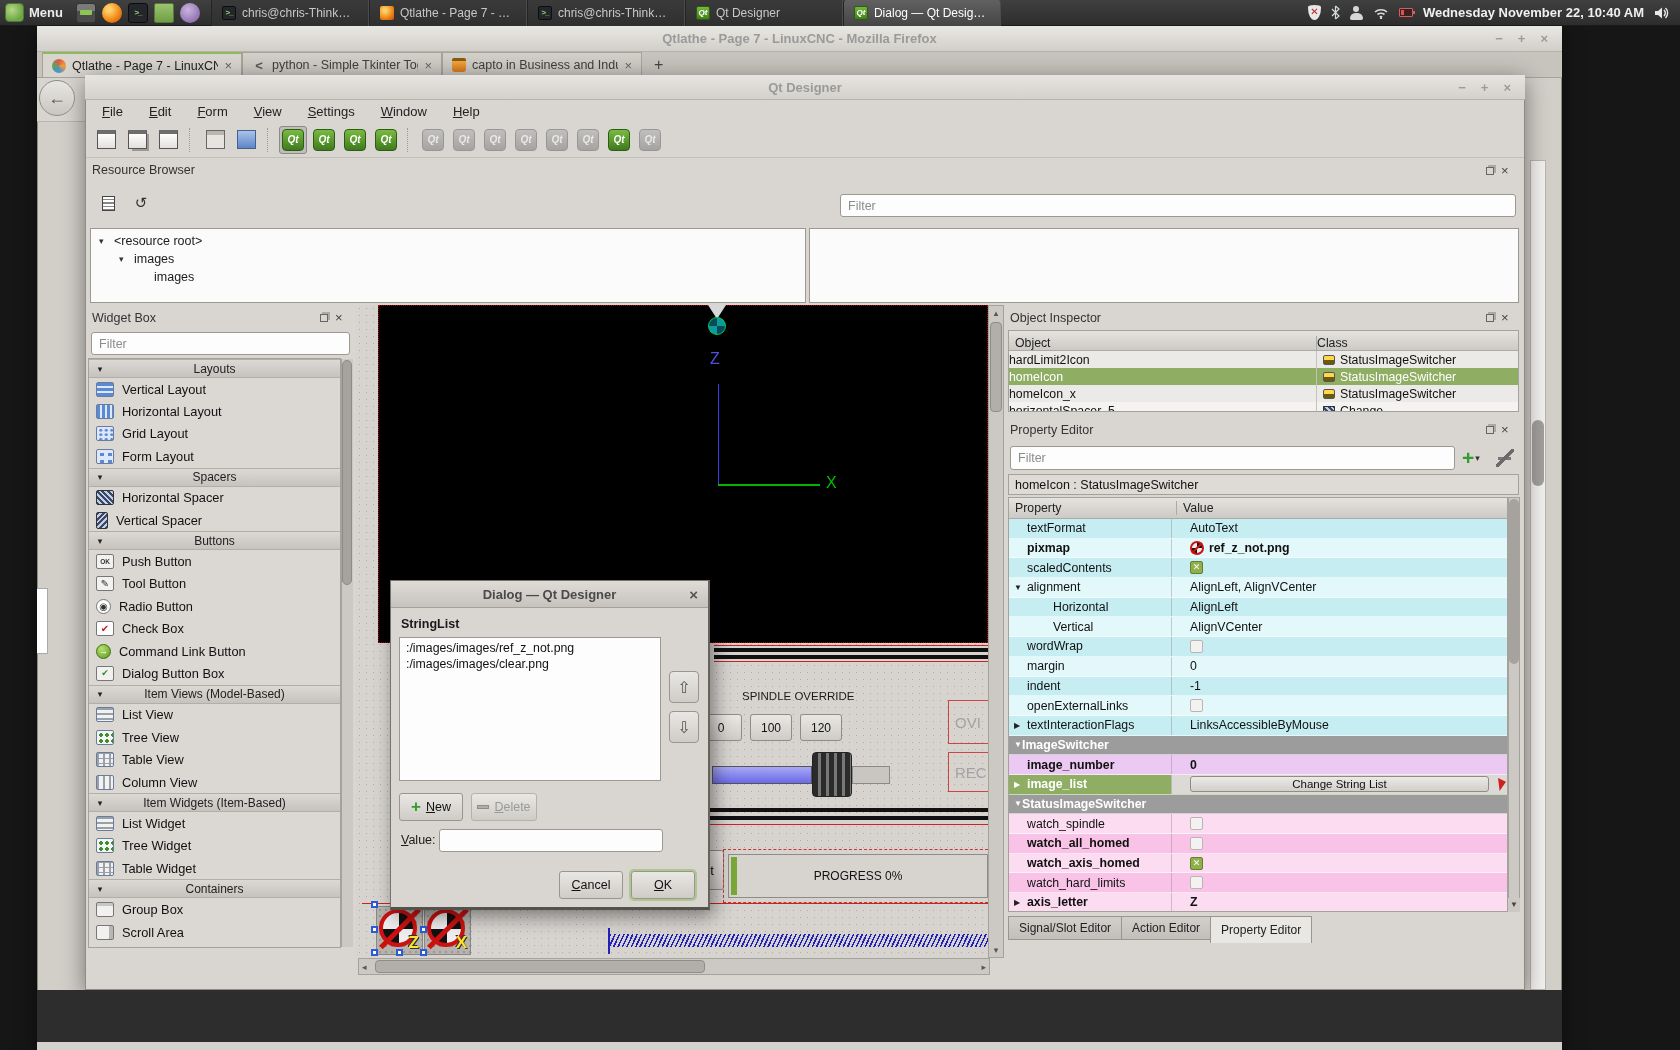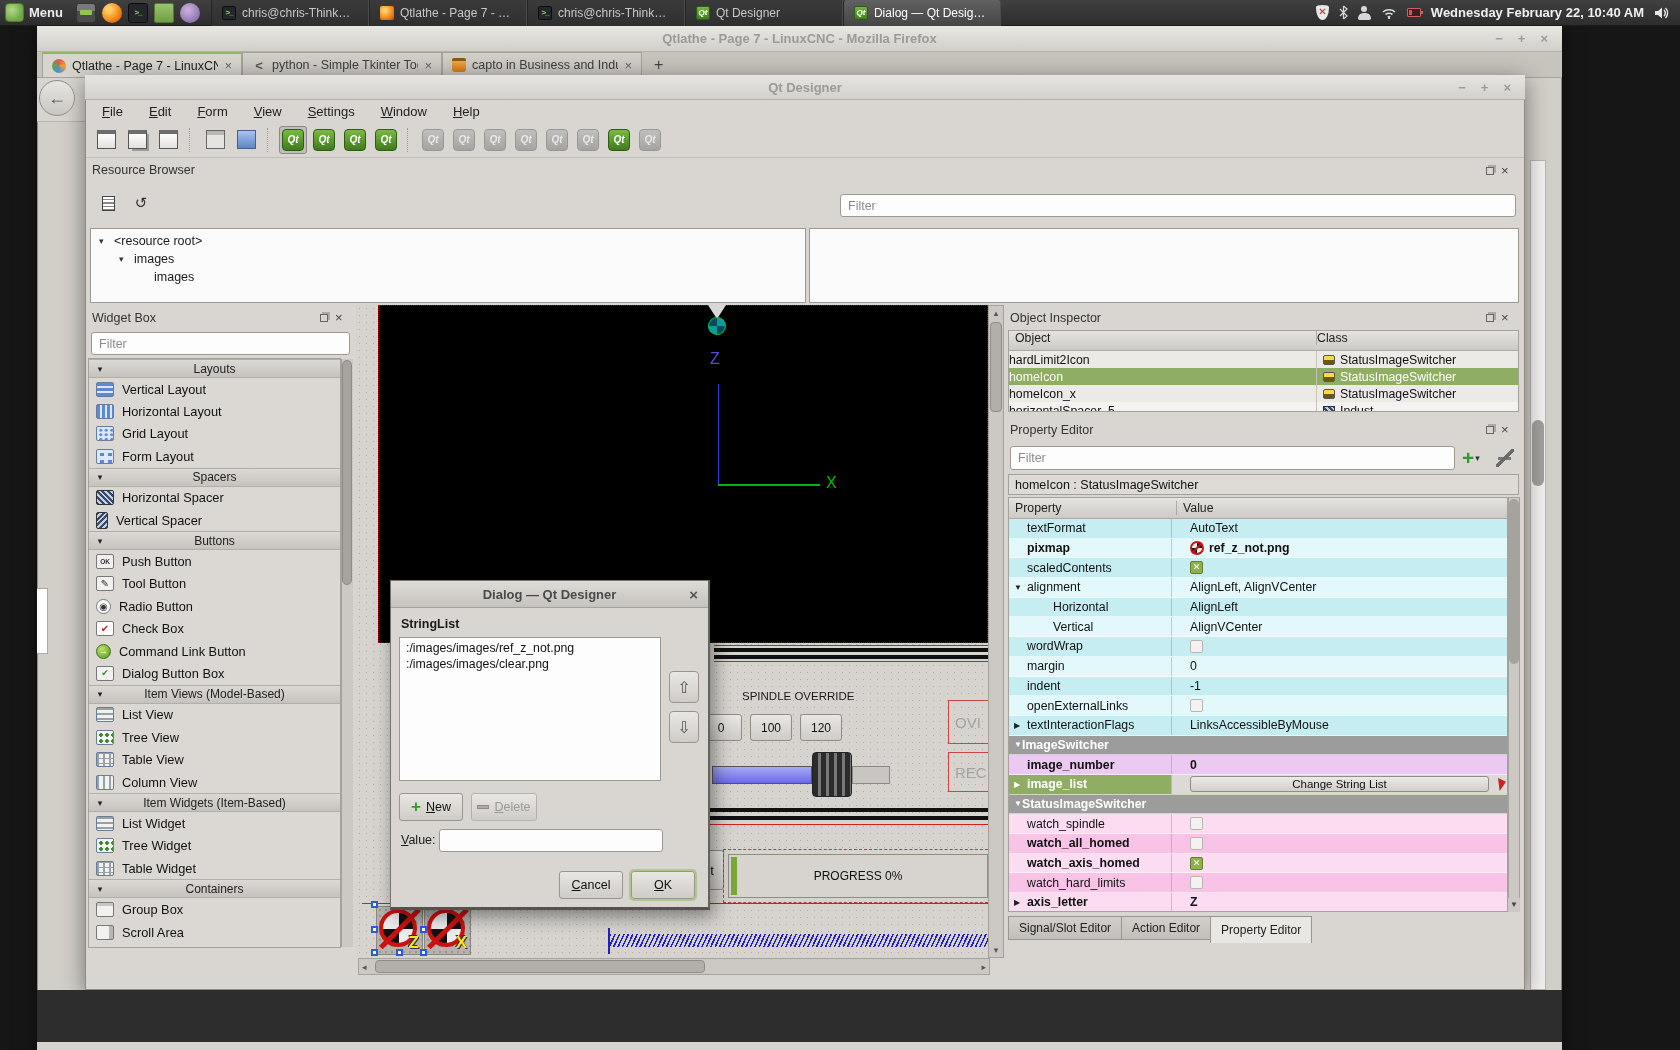--- a/index.html
+++ b/index.html
@@ -147,21 +147,21 @@
 .statusicon .lt{position:absolute;right:3px;bottom:1px;color:#ffe22a;font-weight:bold;font-size:17px;text-shadow:1px 1px 0 #333,-1px -1px 0 #333}
 .handle{position:absolute;width:7px;height:7px;background:#fff;border:2px solid #2b5cd8}
 .bluespacer{position:absolute;left:610px;top:934px;width:378px;height:13px;background:repeating-linear-gradient(115deg,#2222bb 0 1.5px,transparent 1.5px 4px)}
 .bluetick{position:absolute;left:608px;top:928px;width:2px;height:26px;background:#2222bb}
 .sb{position:absolute;background:#ccc9c5;border:1px solid #a5a29c;display:flex;align-items:center;justify-content:center;color:#555;font-size:9px}
 .sbthumb{position:absolute;background:#b2afab;border:1px solid #908d89;border-radius:4px}
 
 
 .dock-title{position:absolute;font-size:12.5px;color:#333}
 .oitable{position:absolute;left:1008px;top:330px;width:511px;height:82px;background:#f4f3f1;border:1px solid #a5a29c;overflow:hidden;font-size:12.3px}
-.oihdr{display:flex;height:20px;align-items:flex-start;background:linear-gradient(#e5e3df,#cdcac6);border-bottom:1px solid #aaa;color:#222}
+.oihdr{display:flex;height:20px;align-items:flex-end;background:linear-gradient(#e5e3df,#cdcac6);border-bottom:1px solid #aaa;color:#222}
 .oic1{width:307px;padding-left:6px}
 .oic2{flex:1;border-left:1px solid #aaa;padding-left:0}
 .oirow{display:flex;height:17px;align-items:center;color:#111}
 .oirow:nth-child(odd){background:#eceae7}
 .oirow.sel{background:#8fae63;color:#fff}
 .oiobj{width:307px;overflow:hidden}
 .oicls{flex:1;border-left:1px solid #c5c2be;padding-left:6px;display:flex;align-items:center;gap:5px;height:100%}
 .oici{width:12px;height:10px;flex:none}
 .switcher-icon{background:linear-gradient(#ffd84a 50%,#6a5a10 50%);border:1px solid #555;border-radius:2px}
 .spacer-icon{background:repeating-linear-gradient(45deg,#3a4a66 0 2px,#c2cfe6 2px 4px);border:1px solid #333}
@@ -587,21 +587,21 @@
           <span class="oiobj">homeIcon_x</span>
           <div class="oicls">
             <span class="oici switcher-icon"></span>
             <span>StatusImageSwitcher</span>
           </div>
         </div>
         <div class="oirow">
           <span class="oiobj">horizontalSpacer_5</span>
           <div class="oicls">
             <span class="oici spacer-icon"></span>
-            <span>Indust</span>
+            <span>Change</span>
           </div>
         </div>
       </div>
   </div>
 
   <div class="dock-title" style="left:1010px;top:423px">Property Editor</div>
   <div class="dockbtns" style="left:1486px;top:425px">
     <span class="flo"></span>
     <span class="dclose">×</span>
   </div>
@@ -844,21 +844,21 @@
           <b></b>
         </span>
       <svg width="16" height="12">
           <path d="M2 5 A9 9 0 0 1 14 5 M4.5 7.5 A6 6 0 0 1 11.5 7.5 M6.8 9.8 A2.5 2.5 0 0 1 9.2 9.8" stroke="#d9d9d9" stroke-width="1.6" fill="none"></path>
           <circle cx="8" cy="11" r="1.2" fill="#d9d9d9"></circle>
         </svg>
       <span class="battery-icon">
           <i></i>
           <b></b>
         </span>
-      <span class="clock">Wednesday February 22, 10:40 AM</span>
+      <span class="clock">Wednesday November 22, 10:40 AM</span>
       <svg width="16" height="14">
           <polygon points="1,5 4,5 8,1.5 8,12.5 4,9 1,9" fill="#e8e8e8"></polygon>
           <path d="M10 4 A4.5 4.5 0 0 1 10 10 M11.5 2 A7 7 0 0 1 11.5 12" stroke="#e8e8e8" stroke-width="1.4" fill="none"></path>
         </svg>
     </div>
   </div>
 
 </div>
 
 </body></html>

